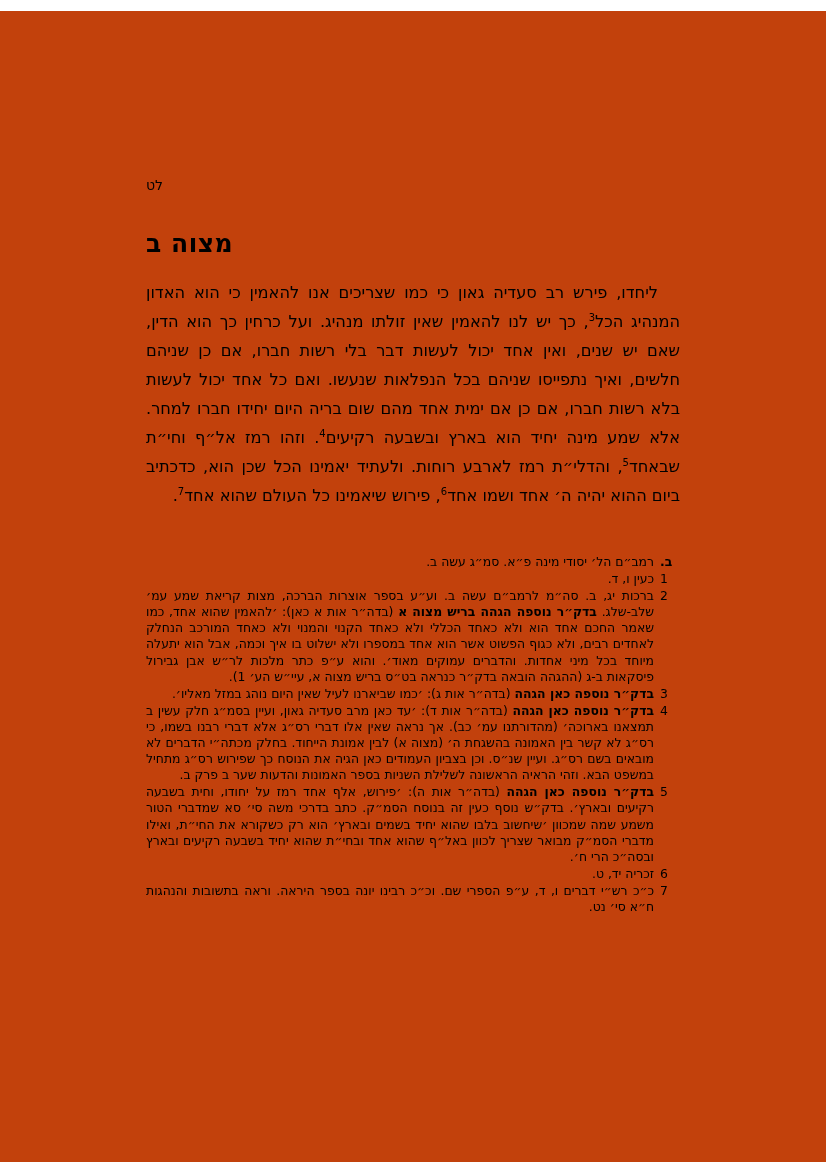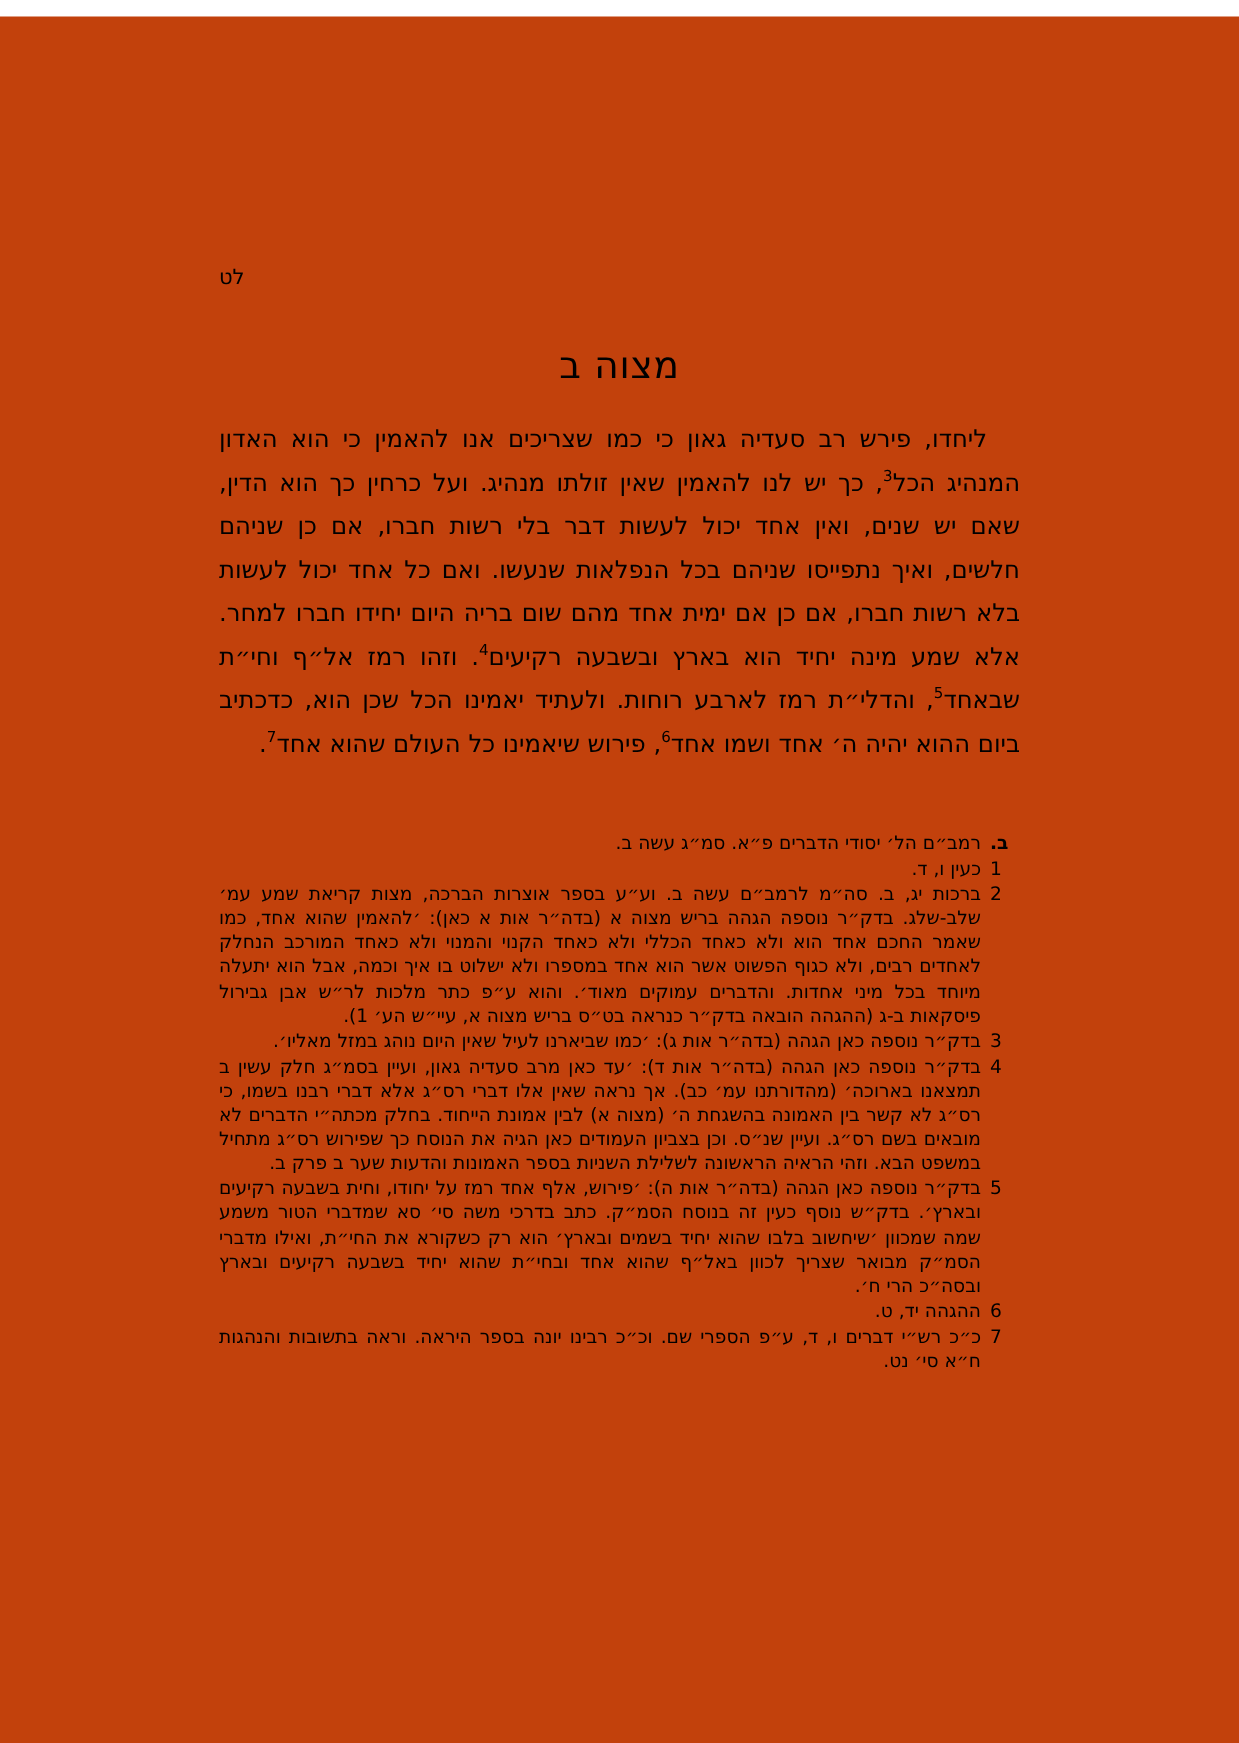--- a/index.html
+++ b/index.html
@@ -49,23 +49,23 @@
   }
   .running-head .rh-folio {
     position: absolute;
     left: 0;
     top: 6px;
     font-size: 14px;
   }
 
   
   .mitzvah-title {
-    text-align: center;
+    text-align: left;
     font-size: 25px;
-    font-weight: normal;
+    font-weight: bold;
     margin-top: 24px;
     margin-bottom: 20px;
     letter-spacing: 0.5px;
     direction: rtl;
   }
 
   
   .body-text {
     direction: rtl;
     text-align: justify;
@@ -109,21 +109,21 @@
   }
   .note-marker.bold-marker {
     font-weight: bold;
   }
   .note-body {
     flex: 1 1 auto;
     text-align: justify;
     direction: rtl;
   }
   .note-body b {
-    font-weight: normal;
+    font-weight: bold;
   }
   .note-row + .note-row {
     margin-top: 1px;
   }
 </style>
 </head>
 <body>
 
 <div class="page">
   <div class="content">
@@ -134,21 +134,21 @@
 
     <h1 class="mitzvah-title">מצוה ב</h1>
 
     <div class="body-text">
         <p><span>ליחדו, פירש רב סעדיה גאון כי כמו שצריכים אנו להאמין כי הוא האדון המנהיג הכל</span><sup>3</sup><span>, כך יש לנו להאמין שאין זולתו מנהיג. ועל כרחין כך הוא הדין, שאם יש שנים, ואין אחד יכול לעשות דבר בלי רשות חברו, אם כן שניהם חלשים, ואיך נתפייסו שניהם בכל הנפלאות שנעשו. ואם כל אחד יכול לעשות בלא רשות חברו, אם כן אם ימית אחד מהם שום בריה היום יחידו חברו למחר. אלא שמע מינה יחיד הוא בארץ ובשבעה רקיעים</span><sup>4</sup><span>. וזהו רמז אל״ף וחי״ת שבאחד</span><sup>5</sup><span>, והדלי״ת רמז לארבע רוחות. ולעתיד יאמינו הכל שכן הוא, כדכתיב ביום ההוא יהיה ה׳ אחד ושמו אחד</span><sup>6</sup><span>, פירוש שיאמינו כל העולם שהוא אחד</span><sup>7</sup><span>.</span></p>
       </div>
 
     <div class="notes">
         <div class="note-row">
           <div class="note-marker bold-marker">ב.</div>
-          <div class="note-body"><span>רמב״ם הל׳ יסודי הדברים פ״א. סמ״ג עשה ב.</span></div>
+          <div class="note-body"><span>רמב״ם הל׳ יסודי מינה פ״א. סמ״ג עשה ב.</span></div>
         </div>
         <div class="note-row">
           <div class="note-marker">1</div>
           <div class="note-body"><span>כעין ו, ד.</span></div>
         </div>
         <div class="note-row">
           <div class="note-marker">2</div>
           <div class="note-body"><span>ברכות יג, ב. סה״מ לרמב״ם עשה ב. וע״ע בספר אוצרות הברכה, מצות קריאת שמע עמ׳ שלב-שלג. </span><b>בדק״ר נוספה הגהה בריש מצוה א</b><span> (בדה״ר אות א כאן): ׳להאמין שהוא אחד, כמו שאמר החכם אחד הוא ולא כאחד הכללי ולא כאחד הקנוי והמנוי ולא כאחד המורכב הנחלק לאחדים רבים, ולא כגוף הפשוט אשר הוא אחד במספרו ולא ישלוט בו איך וכמה, אבל הוא יתעלה מיוחד בכל מיני אחדות. והדברים עמוקים מאוד׳. והוא ע״פ כתר מלכות לר״ש אבן גבירול פיסקאות ב-ג (ההגהה הובאה בדק״ר כנראה בט״ס בריש מצוה א, עיי״ש הע׳ 1).</span></div>
         </div>
         <div class="note-row">
@@ -158,21 +158,21 @@
         <div class="note-row">
           <div class="note-marker">4</div>
           <div class="note-body"><b>בדק״ר נוספה כאן הגהה</b><span> (בדה״ר אות ד): ׳עד כאן מרב סעדיה גאון, ועיין בסמ״ג חלק עשין ב תמצאנו בארוכה׳ (מהדורתנו עמ׳ כב). אך נראה שאין אלו דברי רס״ג אלא דברי רבנו בשמו, כי רס״ג לא קשר בין האמונה בהשגחת ה׳ (מצוה א) לבין אמונת הייחוד. בחלק מכתה״י הדברים לא מובאים בשם רס״ג. ועיין שנ״ס. וכן בצביון העמודים כאן הגיה את הנוסח כך שפירוש רס״ג מתחיל במשפט הבא. וזהי הראיה הראשונה לשלילת השניות בספר האמונות והדעות שער ב פרק ב.</span></div>
         </div>
         <div class="note-row">
           <div class="note-marker">5</div>
           <div class="note-body"><b>בדק״ר נוספה כאן הגהה</b><span> (בדה״ר אות ה): ׳פירוש, אלף אחד רמז על יחודו, וחית בשבעה רקיעים ובארץ׳. בדק״ש נוסף כעין זה בנוסח הסמ״ק. כתב בדרכי משה סי׳ סא שמדברי הטור משמע שמה שמכוון ׳שיחשוב בלבו שהוא יחיד בשמים ובארץ׳ הוא רק כשקורא את החי״ת, ואילו מדברי הסמ״ק מבואר שצריך לכוון באל״ף שהוא אחד ובחי״ת שהוא יחיד בשבעה רקיעים ובארץ ובסה״כ הרי ח׳.</span></div>
         </div>
         <div class="note-row">
           <div class="note-marker">6</div>
-          <div class="note-body"><span>ההגהה יד, ט.</span></div>
+          <div class="note-body"><span>זכריה יד, ט.</span></div>
         </div>
         <div class="note-row">
           <div class="note-marker">7</div>
           <div class="note-body"><span>כ״כ רש״י דברים ו, ד, ע״פ הספרי שם. וכ״כ רבינו יונה בספר היראה. וראה בתשובות והנהגות ח״א סי׳ נט.</span></div>
         </div>
       </div>
 
   </div>
 </div>
 

